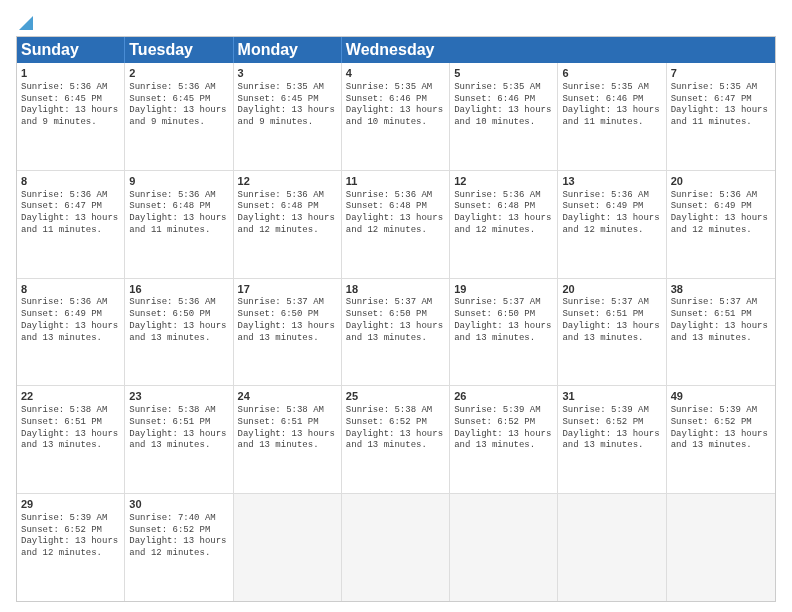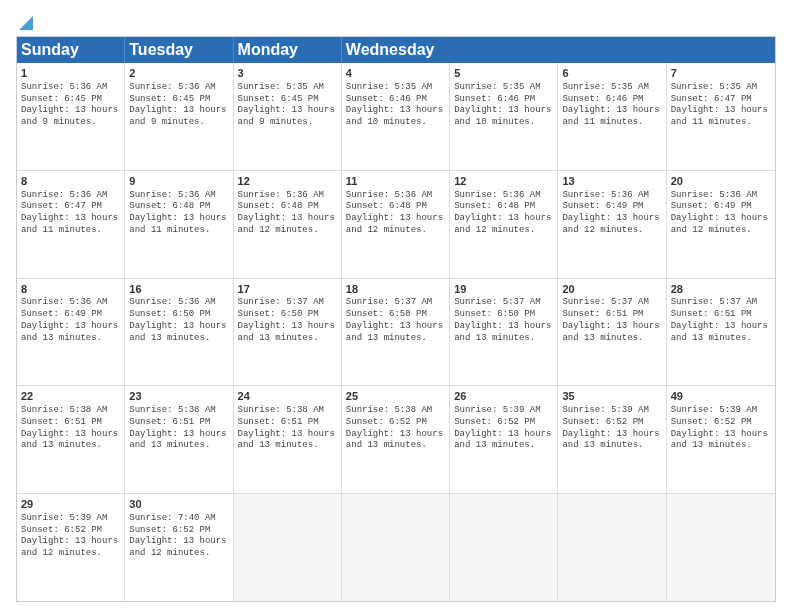--- a/index.html
+++ b/index.html
@@ -316,21 +316,21 @@
           <div class="cal-cell">
             <span class="day-num">20</span>
             <div class="cell-text">
               <div>Sunrise: 5:37 AM</div>
               <div>Sunset: 6:51 PM</div>
               <div>Daylight: 13 hours</div>
               <div>and 13 minutes.</div>
             </div>
           </div>
           <div class="cal-cell">
-            <span class="day-num">28</span>
+            <span class="day-num">38</span>
             <div class="cell-text">
               <div>Sunrise: 5:37 AM</div>
               <div>Sunset: 6:51 PM</div>
               <div>Daylight: 13 hours</div>
               <div>and 13 minutes.</div>
             </div>
           </div>
         </div>
         <div class="cal-row">
           <div class="cal-cell">
@@ -372,21 +372,21 @@
           <div class="cal-cell">
             <span class="day-num">26</span>
             <div class="cell-text">
               <div>Sunrise: 5:39 AM</div>
               <div>Sunset: 6:52 PM</div>
               <div>Daylight: 13 hours</div>
               <div>and 13 minutes.</div>
             </div>
           </div>
           <div class="cal-cell">
-            <span class="day-num">35</span>
+            <span class="day-num">31</span>
             <div class="cell-text">
               <div>Sunrise: 5:39 AM</div>
               <div>Sunset: 6:52 PM</div>
               <div>Daylight: 13 hours</div>
               <div>and 13 minutes.</div>
             </div>
           </div>
           <div class="cal-cell">
             <span class="day-num">49</span>
             <div class="cell-text">

